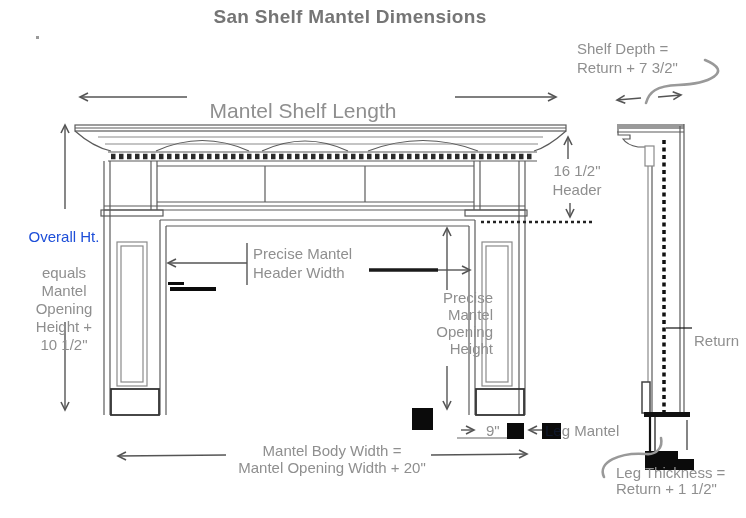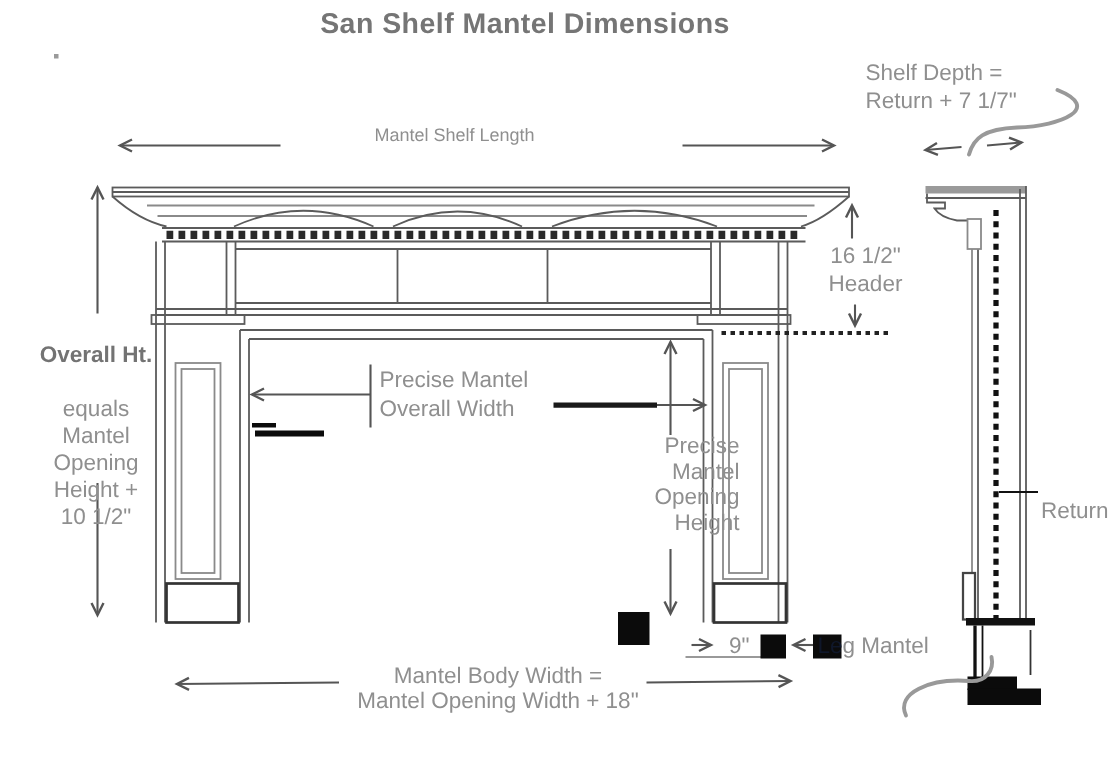--- a/index.html
+++ b/index.html
@@ -2,25 +2,25 @@
 <html><head>
 <meta charset="utf-8">
 <style>
   html,body{margin:0;padding:0;background:#fff;}
   .stage{position:relative;width:746px;height:518px;background:#ffffff;
          font-family:"Liberation Sans",sans-serif;overflow:hidden;}
   svg.draw{position:absolute;left:0;top:0;}
   .lbl{position:absolute;color:#8f8f8f;font-size:15px;line-height:18px;white-space:pre-line;}
   #title{left:150px;top:8px;width:400px;text-align:center;font-size:19px;font-weight:bold;
          color:#757575;white-space:nowrap;letter-spacing:.3px;}
-  #shelf-length{left:193px;top:81px;width:220px;text-align:center;font-size:12px;white-space:nowrap;}
+  #shelf-length{left:193px;top:102px;width:220px;text-align:center;font-size:21px;white-space:nowrap;}
   #shelf-depth{left:577px;top:39px;line-height:19px;}
   #header-dim{left:533px;top:161px;width:88px;text-align:center;line-height:19px;}
   #overall-ht{left:10px;top:210px;width:108px;text-align:center;line-height:18px;}
-  #overall-ht .hd{color:#737373;font-weight:bold;}
+  #overall-ht .hd{color:#1d4ed8;font-weight:normal;}
   #opening-width{left:253px;top:244px;line-height:19px;}
   #opening-height{left:401px;top:289px;width:92px;text-align:right;line-height:17px;}
   #return-lbl{left:694px;top:332px;white-space:nowrap;}
   #nine-lbl{left:486px;top:422px;white-space:nowrap;}
   #leg-width-lbl{left:545px;top:422px;white-space:nowrap;}
   #leg-width-lbl .hl{color:#0f172a;}
   #body-width{left:232px;top:442px;width:200px;text-align:center;line-height:17px;}
   #leg-thickness{left:616px;top:465px;line-height:16px;}
 </style>
 </head>
@@ -165,45 +165,47 @@
       <rect x="168" y="282" width="16" height="3"></rect>
       <rect x="170" y="287" width="46" height="4"></rect>
     </g>
   </svg>
 
   <div id="title" class="lbl">San Shelf Mantel Dimensions</div>
 
   <div id="shelf-length" class="lbl">Mantel Shelf Length</div>
 
   <div id="shelf-depth" class="lbl">Shelf Depth =
-Return + 7 1/7"</div>
+Return + 7 3/2"</div>
 
   <div id="header-dim" class="lbl">16 1/2"
 Header</div>
 
   <div id="overall-ht" class="lbl">
     <div class="hd">Overall Ht.</div>
     <div>equals
 Mantel
 Opening
 Height +
 10 1/2"</div>
   </div>
 
   <div id="opening-width" class="lbl">Precise Mantel
-Overall Width</div>
+Header Width</div>
 
   <div id="opening-height" class="lbl">Precise
 Mantel
 Opening
 Height</div>
 
   <div id="return-lbl" class="lbl">Return</div>
 
   <div id="nine-lbl" class="lbl">9"</div>
 
   <div id="leg-width-lbl" class="lbl"><span class="hl">Le</span><span>g Mantel</span></div>
 
   <div id="body-width" class="lbl">Mantel Body Width =
-Mantel Opening Width + 18"</div>
-
+Mantel Opening Width + 20"</div>
+
+  <div id="leg-thickness" class="lbl">Leg Thickness =
+Return + 1 1/2"</div>
 
 </div>
 
 </body></html>

